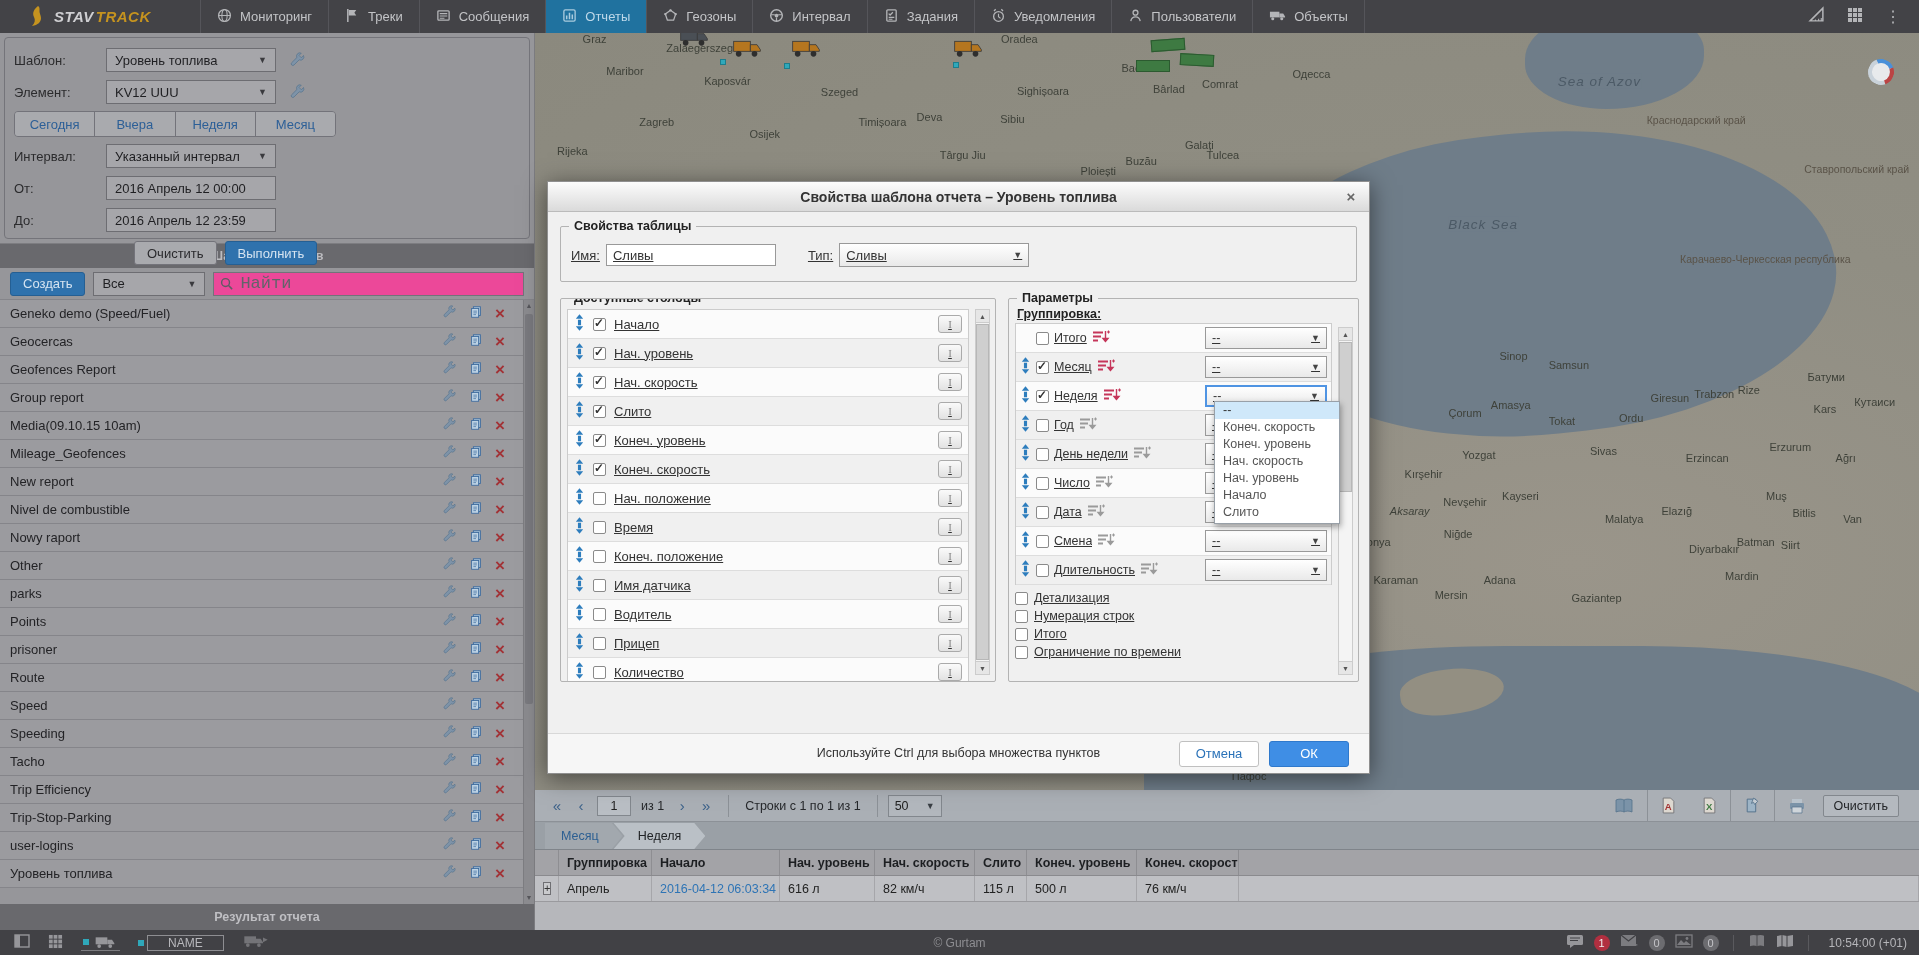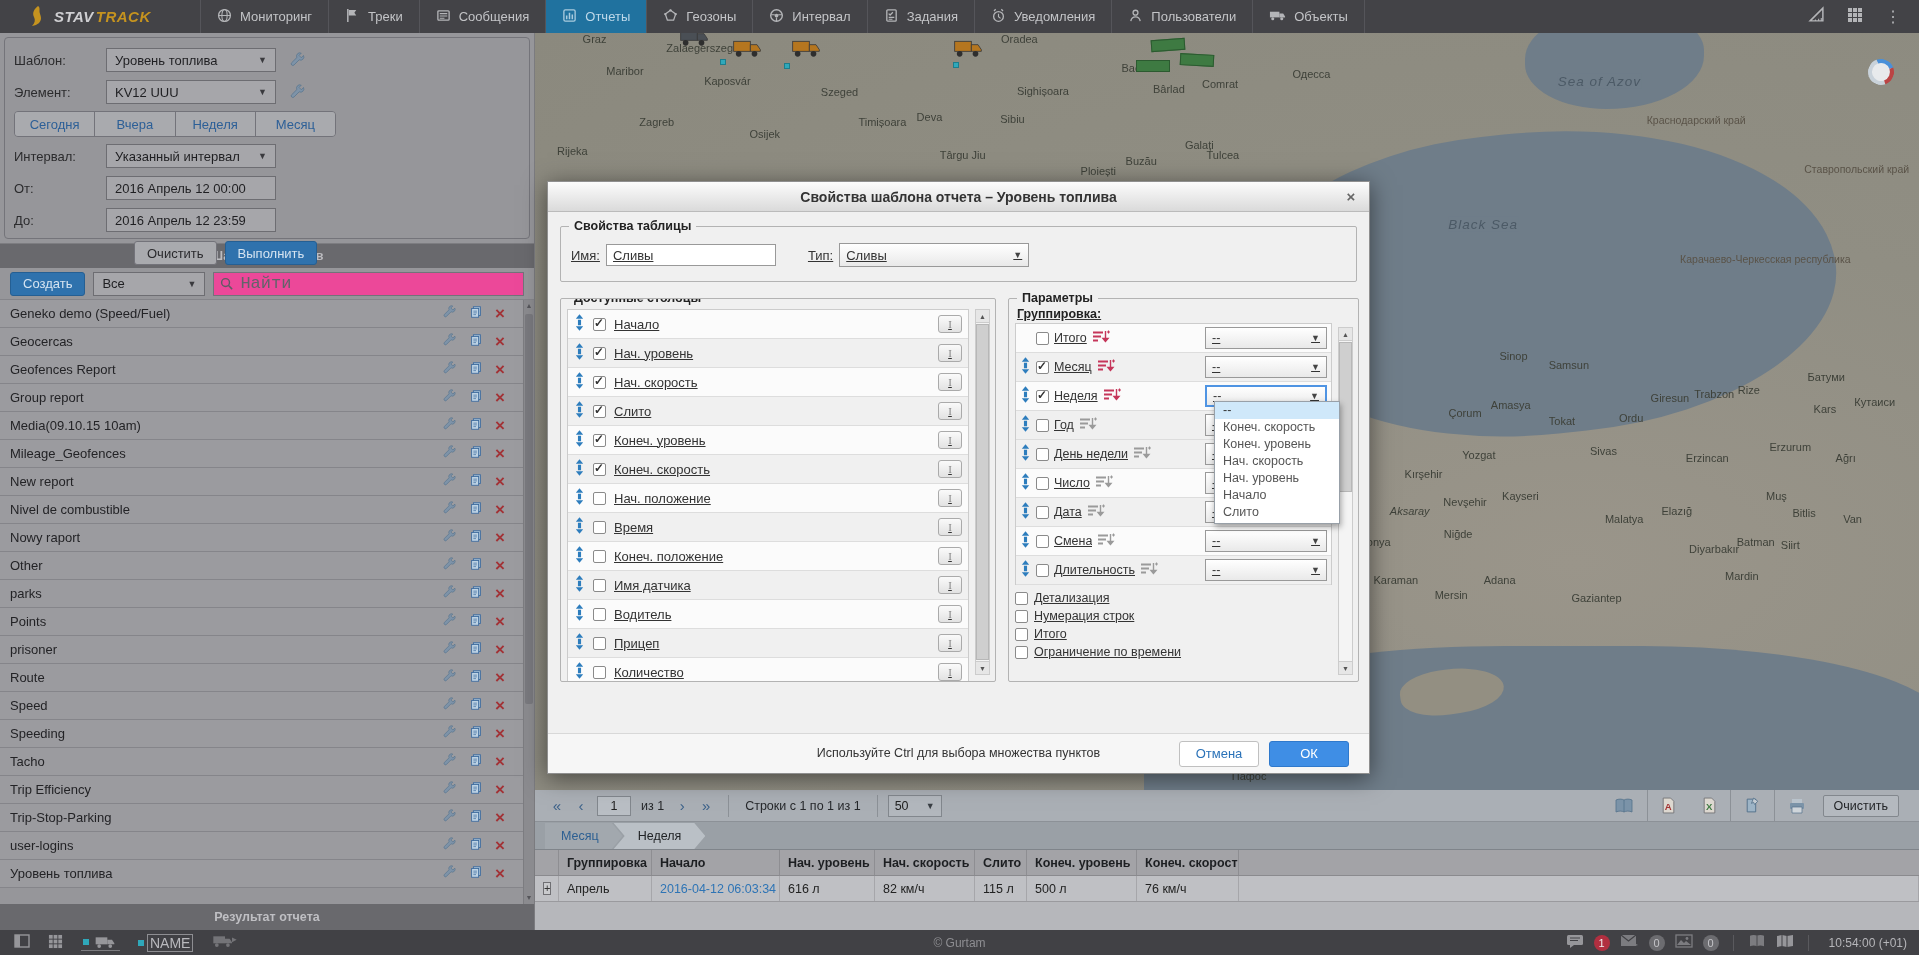--- a/index.html
+++ b/index.html
@@ -871,21 +871,21 @@
           <span style="width:6px;height:6px;background:#2fa8ba;display:inline-block;"></span>
           <svg width="26" height="14" viewBox="0 0 18 12">
             <rect x="1" y="2" width="10" height="6" fill="currentColor"></rect>
             <path d="M11 4h4l2 3v1h-6z" fill="currentColor"></path>
             <circle cx="4" cy="9.5" r="1.6" fill="currentColor"></circle>
             <circle cx="13.5" cy="9.5" r="1.6" fill="currentColor"></circle>
           </svg>
         </span>
       <span style="display:flex;align-items:center;gap:3px;">
           <span style="width:6px;height:6px;background:#2fa8ba;display:inline-block;"></span>
-          <span style="border:1px solid #8e8e92;font-size:14px;padding:0 2px;color:#b9b9bd;">NAME</span>
+          <span style="border:1px solid #8e8e92;font-size:12px;padding:0 20px;color:#b9b9bd;">NAME</span>
         </span>
       <span style="opacity:.6;"><svg width="28" height="14" viewBox="0 0 22 12">
             <rect x="1" y="2" width="10" height="6" fill="currentColor"></rect>
             <path d="M11 4h4l2 3v1h-6z" fill="currentColor"></path>
             <circle cx="4" cy="9.5" r="1.6" fill="currentColor"></circle>
             <circle cx="13.5" cy="9.5" r="1.6" fill="currentColor"></circle>
             <path d="M17 3l4 2-4 2z" fill="currentColor"></path>
           </svg></span>
     </div>
     <span id="sb-copy">© Gurtam</span>

